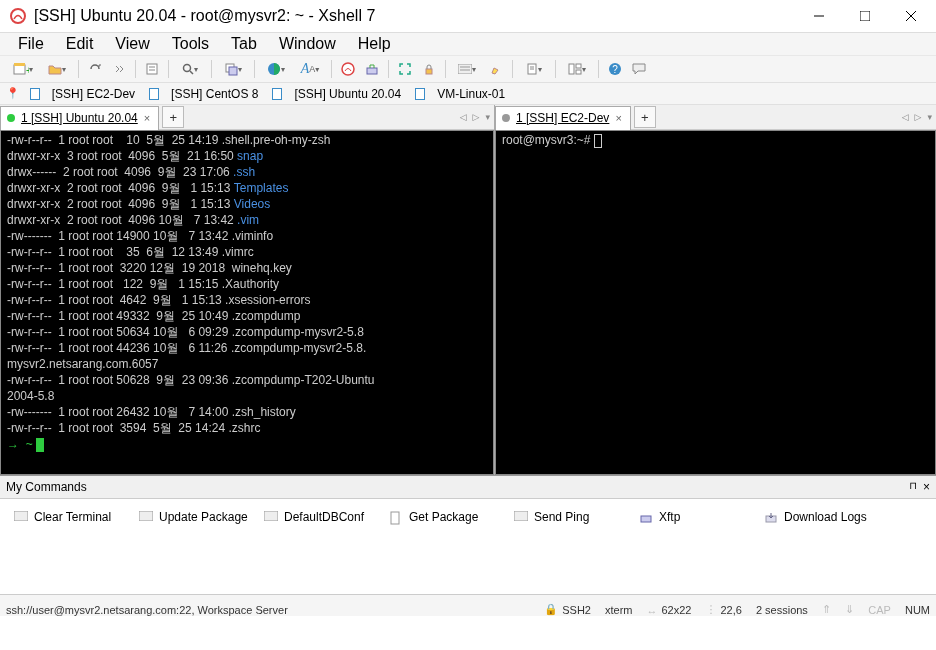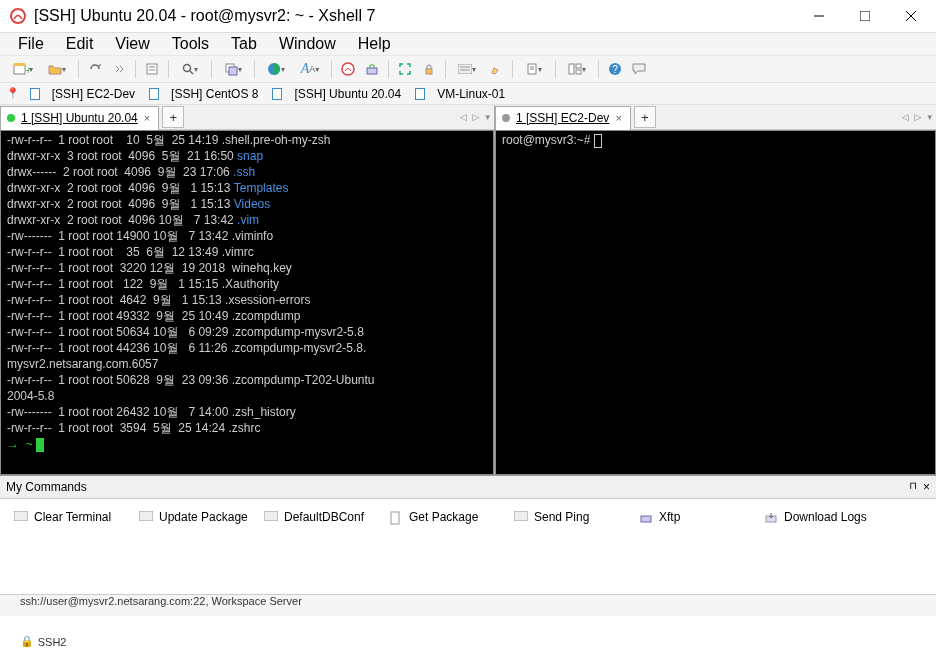--- a/index.html
+++ b/index.html
@@ -40,21 +40,21 @@
 .term .blue { color: #4a90e2; }
 .term .nor { color: #ccc; }
 .term .prompt { color: #2ecc40; }
 .term .cursor { display: inline-block; width: 8px; height: 14px; background: #2ecc40; vertical-align: middle; }
 .term .cursor2 { display: inline-block; width: 8px; height: 14px; border: 1px solid #ccc; vertical-align: middle; }
 .mycmd-head { height: 24px; display: flex; align-items: center; justify-content: space-between; padding: 0 6px; background: #f0f0f0; border-top: 1px solid #999; border-bottom: 1px solid #ccc; font-size: 12px; }
 .mycmd-head .right { display: flex; gap: 6px; }
 .mycmd-body { height: 95px; background: #fff; padding: 6px 14px; display: flex; flex-wrap: wrap; align-content: flex-start; gap: 0; }
 .cmd-item { width: 125px; height: 24px; display: flex; align-items: center; gap: 6px; font-size: 12px; }
 .cmd-item .ico { width: 14px; height: 12px; display: inline-flex; }
-.statusbar { height: 22px; display: flex; align-items: flex-start; padding: 0 20px; background: #f5f5f5; border-top: 1px solid #ccc; font-size: 11px; color: #333; gap: 14px; flex-direction: column; }
+.statusbar { height: 22px; display: flex; align-items: flex-end; padding: 0 6px; background: #f5f5f5; border-top: 1px solid #ccc; font-size: 11px; color: #333; gap: 14px; }
 .statusbar .fill { flex: 1; }
 .statusbar .seg { display: flex; align-items: center; gap: 4px; }
 .arrow { color: #bbb; font-size: 11px; }
 
 svg.kbd { width:14px; height:10px; }
 </style>
 </head>
 <body>
 
 <div class="titlebar">

